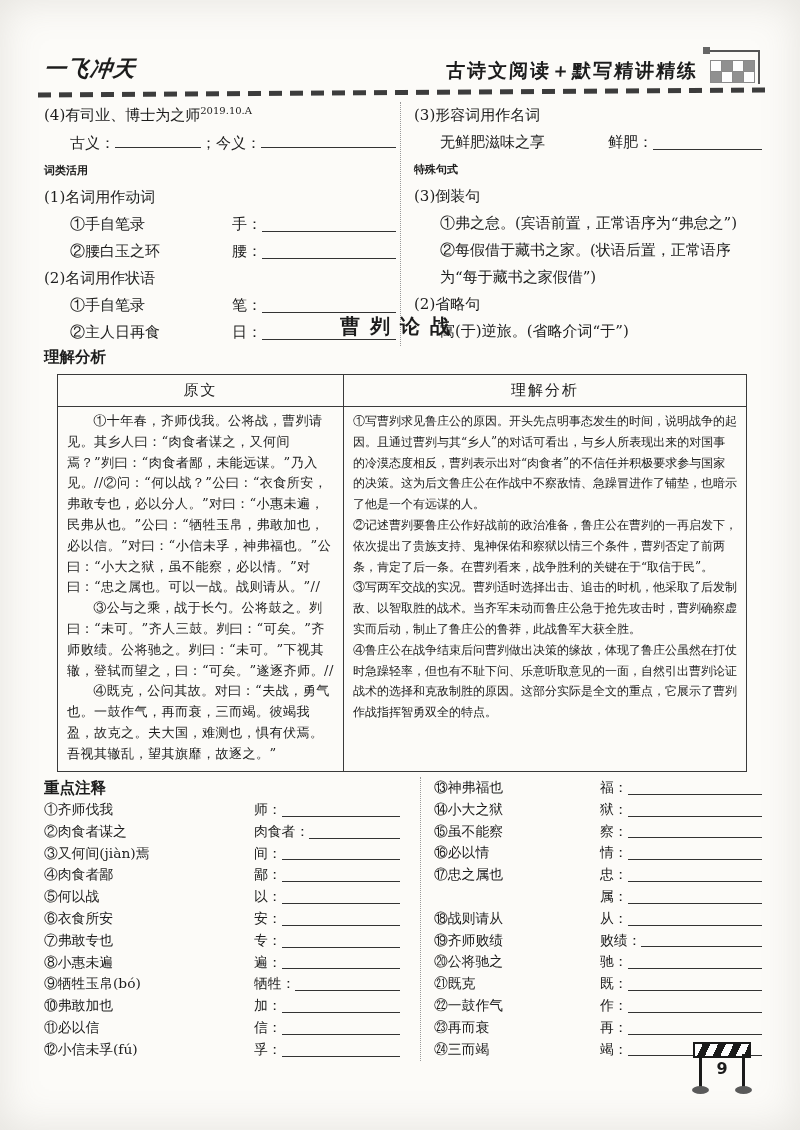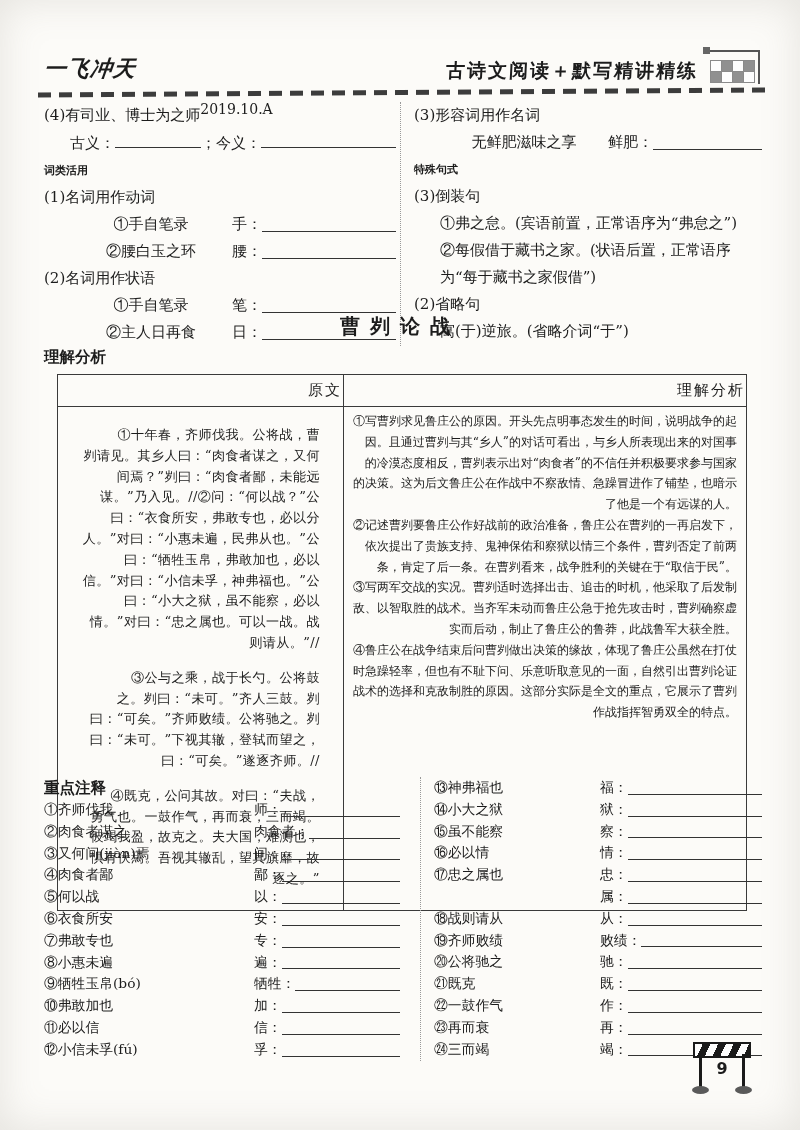--- a/index.html
+++ b/index.html
@@ -22,40 +22,40 @@
   .checker .cells i.d{background:#909090;}
   .checker .cells i.l{background:#fdfdfd;}
   .top-divider{position:absolute;top:90px;left:38px;right:34px;height:5px;
     background:repeating-linear-gradient(90deg,#3c3c3c 0 13px,transparent 13px 21px);
     transform:rotate(-0.4deg);}
   
   .topsec{position:absolute;top:102px;left:44px;right:38px;display:flex;font-size:15px;line-height:27px;}
   .tcol-l{width:352px;flex:none;padding-right:4px;}
   .tcol-r{flex:1;border-left:1px dotted #999;padding-left:13px;}
   .sec-head{font-family:Liberation Sans, sans-serif;font-weight:bold;font-size:11px;}
-  sup.cite{font-size:14px;letter-spacing:0;vertical-align:super;line-height:0;}
+  sup.cite{font-size:10px;letter-spacing:0;vertical-align:super;line-height:0;}
   .meaning-row{display:flex;align-items:baseline;padding-left:26px;text-align:center;}
   .blank{display:inline-block;border-bottom:1.2px solid #333;height:18px;vertical-align:baseline;}
   .b92{width:86px;} 
   .trow{display:flex;padding-left:26px;}
-  .trow .term{flex:0 0 162px;text-align:center;}
+  .trow .term{flex:0 0 162px;}
   .fill{flex:1;display:flex;align-items:baseline;}
   .fill .line{flex:1;border-bottom:1.2px solid #333;align-self:flex-end;margin-bottom:6px;}
   .tline{padding-left:26px;}
   .trow-r .term{flex:0 0 168px;}
   
   .lesson-title{position:absolute;top:313px;left:0;right:0;text-align:center;font-weight:bold;font-size:20px;letter-spacing:10px;}
   .sec-label{position:absolute;left:44px;font-family:"DejaVu Sans","Liberation Sans",sans-serif;font-weight:bold;font-size:15.5px;}
   .lbl-analysis{top:347px;}
-  table.main{position:absolute;top:374px;left:57px;width:690px;border-collapse:collapse;text-align:right;}
+  table.main{position:absolute;top:374px;left:57px;width:690px;border-collapse:collapse;}
   table.main th,table.main td{border:1.6px solid #3a3a3a;}
   table.main th{height:29px;font-weight:normal;font-size:15px;letter-spacing:2px;}
   table.main td{vertical-align:top;padding:4px 9px 6px;}
   td.orig{width:41.5%;font-size:13.1px;line-height:20.8px;letter-spacing:0.4px;}
-  td.orig p{margin:14px;text-indent:2em;}
+  td.orig p{margin:0;text-indent:2em;}
   td.anal{font-size:12px;line-height:20.8px;}
   td.anal p{margin:0;}
   
   .notes{position:absolute;top:777px;left:44px;right:38px;display:flex;gap:16px;}
   .ncol-l{width:356px;flex:none;padding-right:4px;}
   .ncol-r{flex:1;border-left:1px dotted #999;padding-left:13px;}
   .notes-label{font-family:"DejaVu Sans","Liberation Sans",sans-serif;font-weight:bold;font-size:15.5px;line-height:22px;}
   .nrow{display:flex;line-height:21.8px;font-size:13.8px;}
   .ncol-l .nrow .term{flex:0 0 210px;}
   .ncol-r .nrow .term{flex:0 0 166px;}

